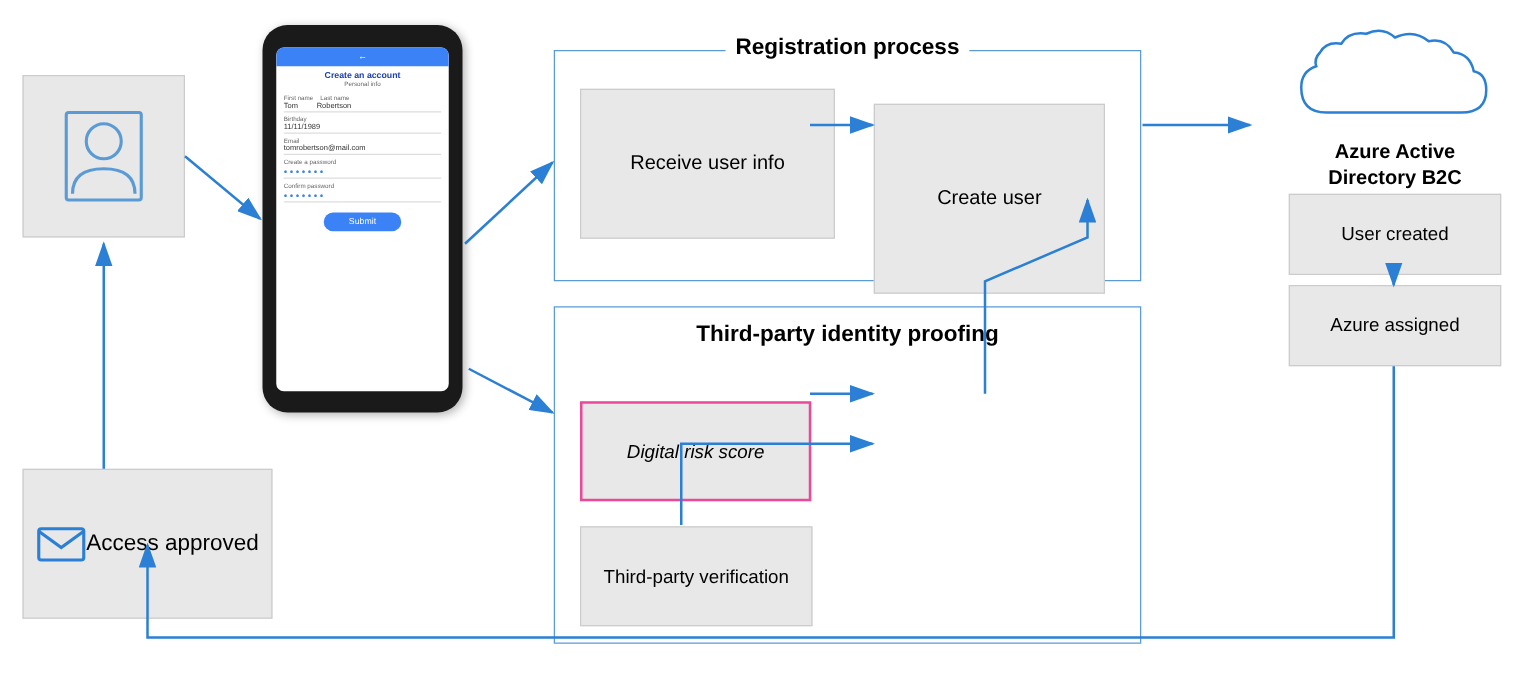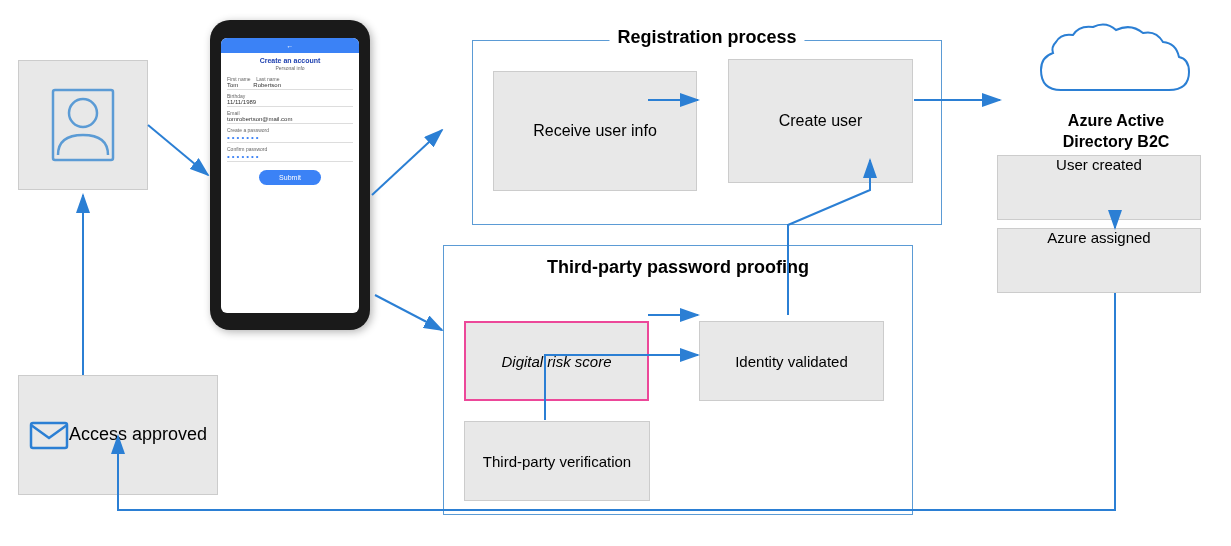--- a/index.html
+++ b/index.html
@@ -136,21 +136,20 @@
     }
     
     .registration-box {
       position: absolute;
       left: 443px;
       top: 40px;
       width: 470px;
       height: 185px;
       border: 1.5px solid #5b9bd5;
       background: transparent;
-      margin-left: 29px;
     }
     .registration-title {
       position: absolute;
       top: -14px;
       left: 50%;
       transform: translateX(-50%);
       background: #fff;
       padding: 0 8px;
       font-size: 18px;
       font-weight: 700;
@@ -169,23 +168,23 @@
     }
     .receive-user-box {
       left: 20px;
       top: 30px;
       width: 204px;
       height: 120px;
       text-align: center;
     }
     .create-user-box {
       left: 255px;
-      top: 18px;
+      top: 42px;
       width: 185px;
-      height: 124px;
+      height: 152px;
     }
     
     .identity-box {
       position: absolute;
       left: 443px;
       top: 245px;
       width: 470px;
       height: 270px;
       border: 1.5px solid #5b9bd5;
       background: transparent;
@@ -256,26 +255,26 @@
       font-size: 16px;
       font-weight: 700;
       line-height: 1.3;
       text-align: center;
       margin-top: 2px;
     }
     
     .azure-sub-box {
       position: absolute;
       right: 30px;
-      width: 204px;
+      width: 170px;
       height: 65px;
       background: #e8e8e8;
       border: 1px solid #ccc;
       display: flex;
-      align-items: flex-start;
+      align-items: center;
       justify-content: center;
       font-size: 15px;
       text-align: center;
     }
     .user-created-box {
       top: 155px;
     }
     .access-assigned-box {
       top: 228px;
     }
@@ -344,27 +343,24 @@
     <div class="reg-inner-box receive-user-box">
       <span>Receive user info</span>
     </div>
     <div class="reg-inner-box create-user-box">
       <span>Create user</span>
     </div>
   </div>
 
   <div class="identity-box">
     <div class="identity-title">
-      <span>Third-party password proofing</span>
+      <span>Third-party identity proofing</span>
     </div>
     <div class="digital-risk-box">
       <span>Digital risk score</span>
-    </div>
-    <div class="identity-validated-box">
-      <span>Identity validated</span>
     </div>
     <div class="third-party-verification-box">
       <span>Third-party verification</span>
     </div>
   </div>
 
   <div class="azure-cloud">
     <svg width="170" height="90" viewBox="0 0 170 90" fill="none" xmlns="http://www.w3.org/2000/svg">
 
       <path d="M30,75 Q10,75 10,55 Q10,42 22,38 Q20,32 25,27 Q30,18 42,20 Q48,10 62,12 Q75,6 85,15 Q100,8 112,18 Q125,15 132,27 Q145,28 148,42 Q158,44 158,57 Q158,75 138,75 Z" fill="white" stroke="#2b7fd4" stroke-width="2"></path>

